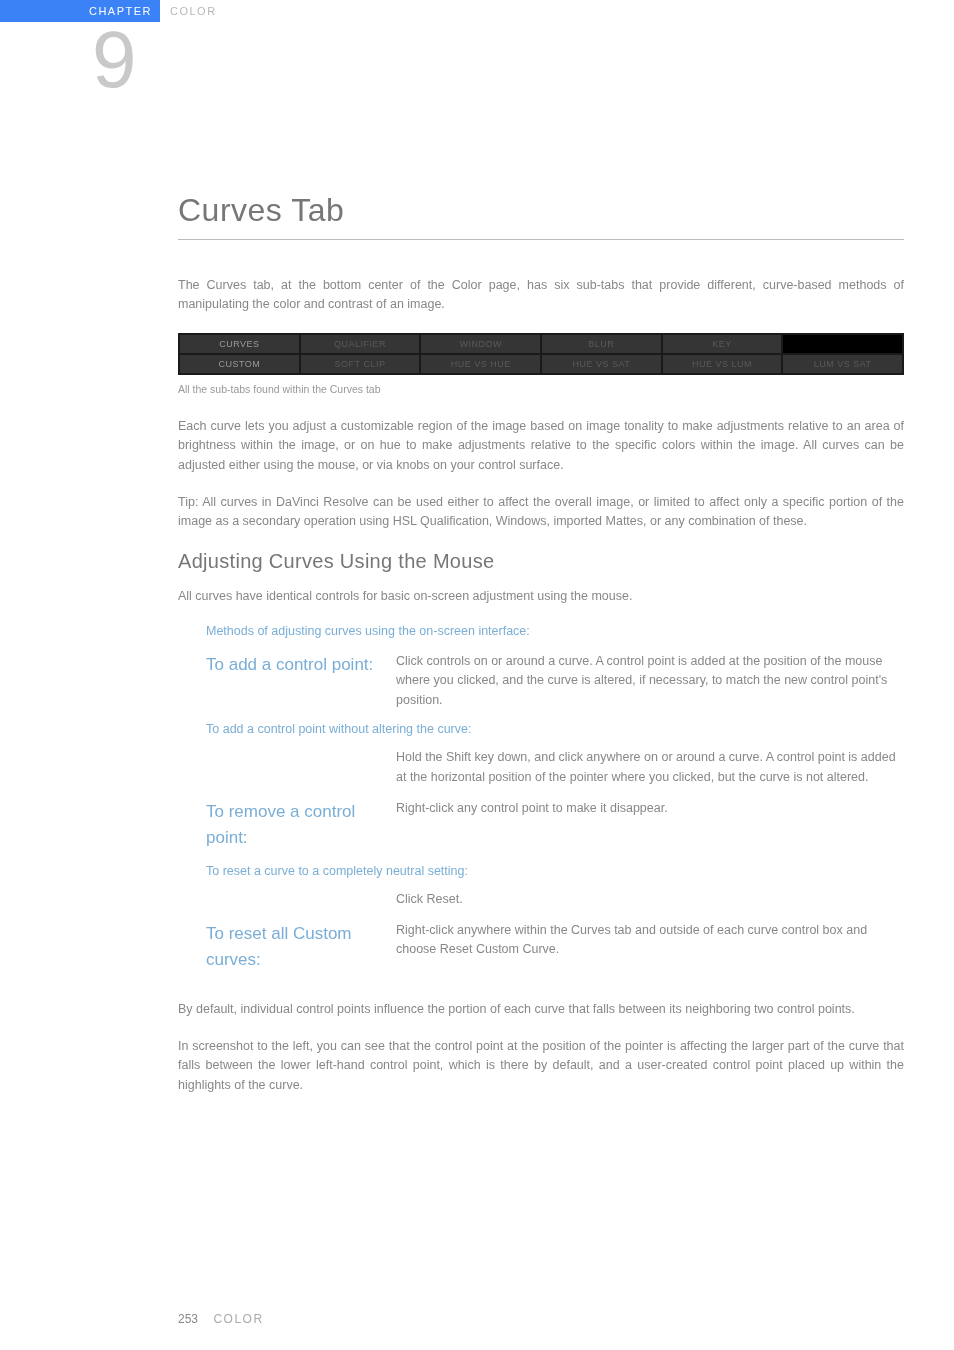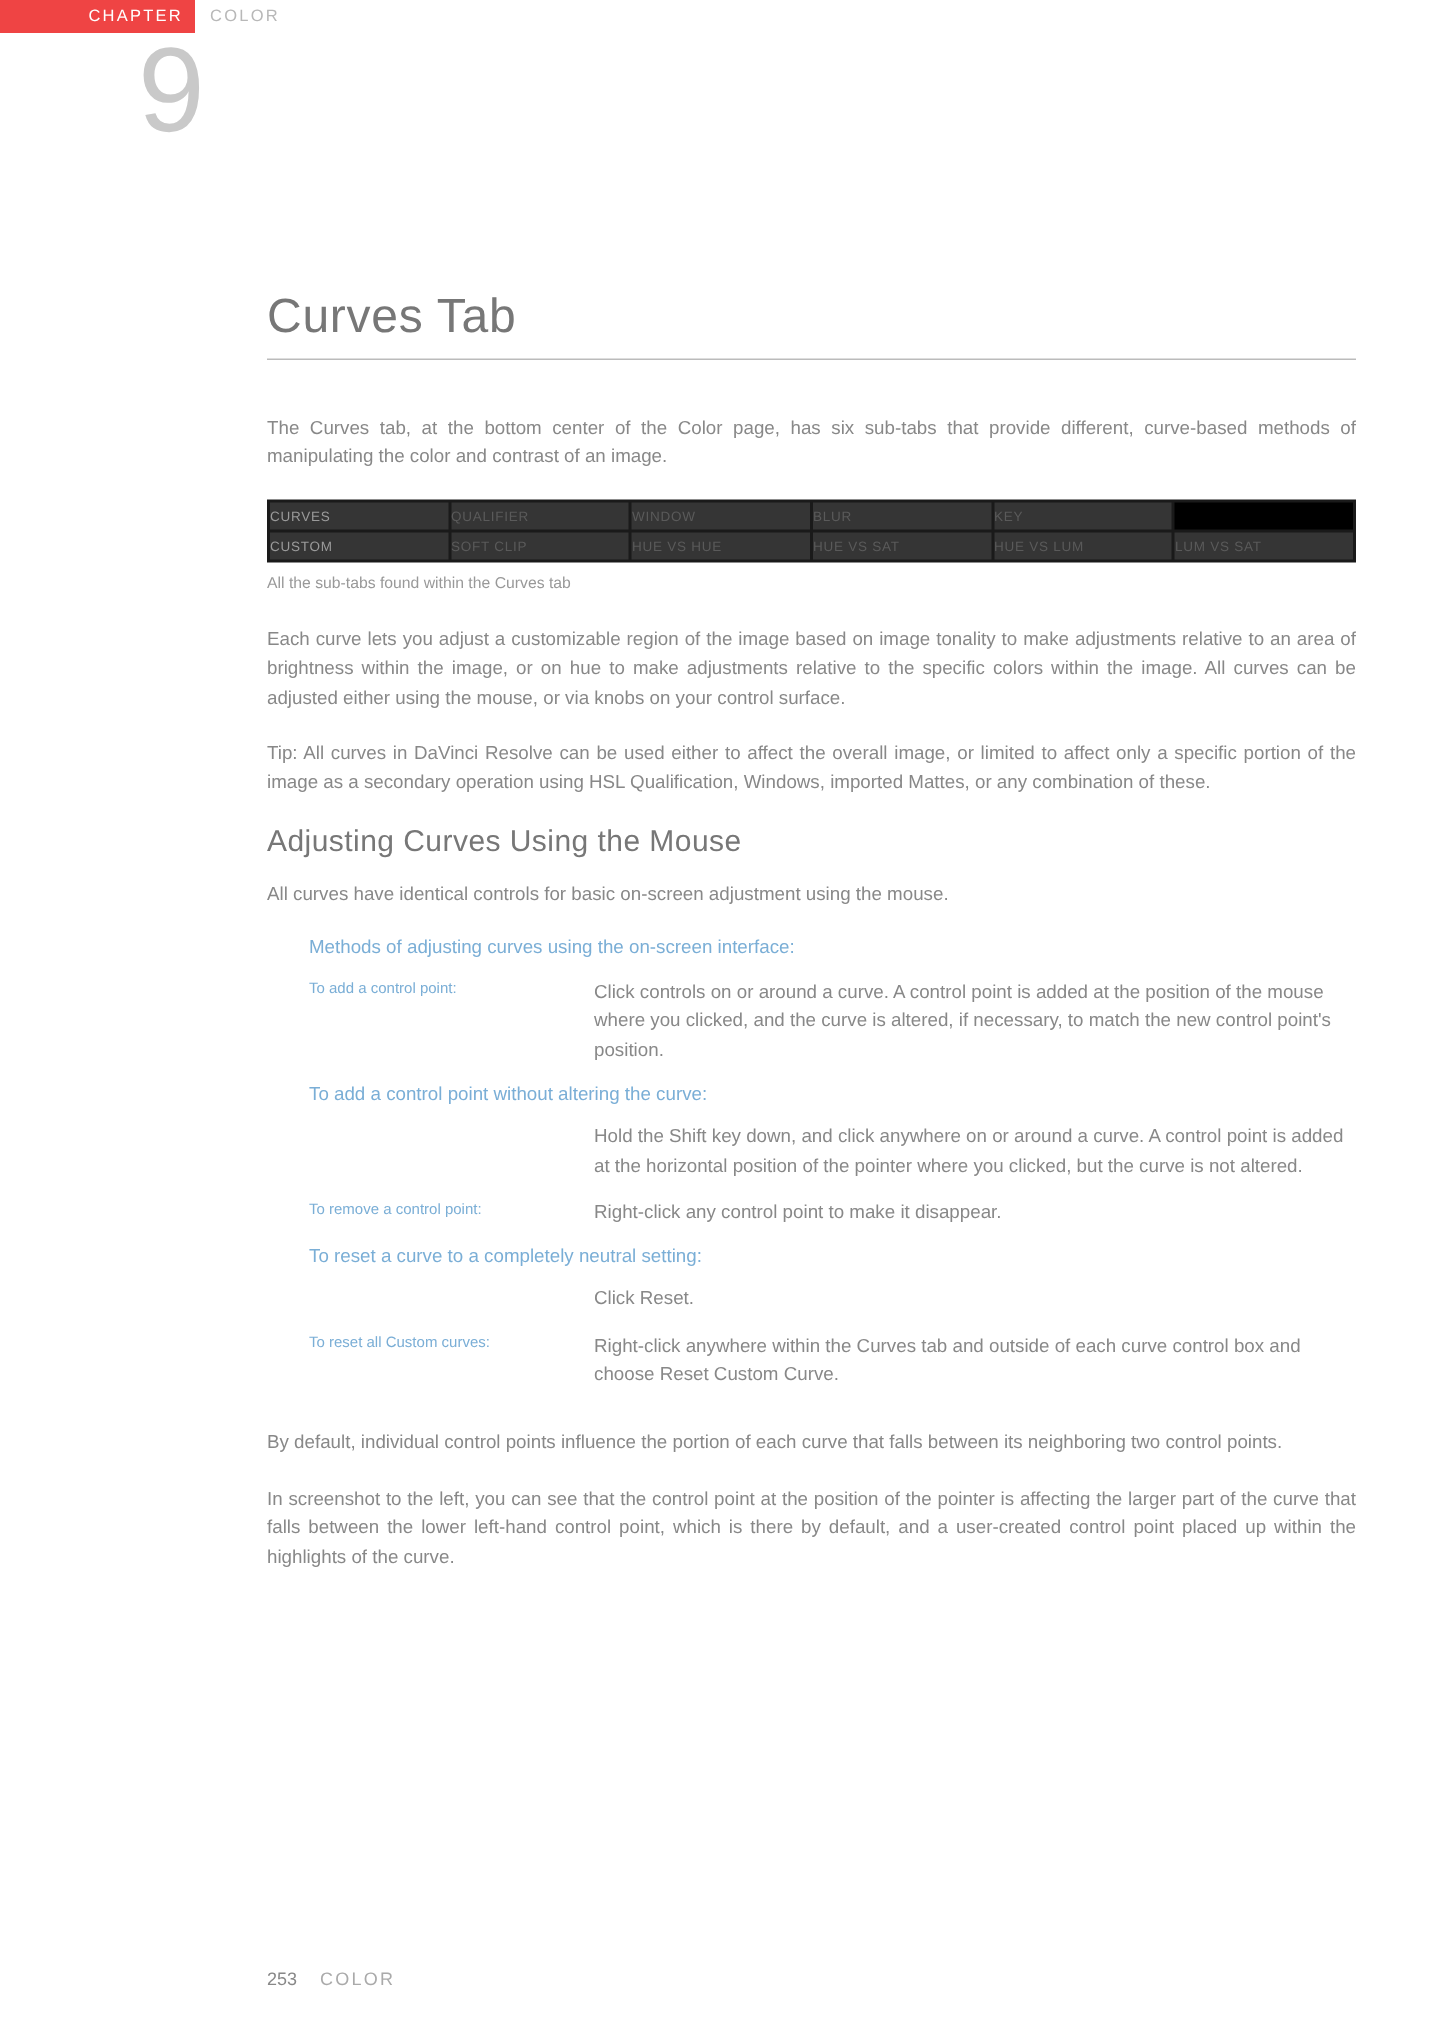--- a/index.html
+++ b/index.html
@@ -11,22 +11,22 @@
     height: 1350px;
     position: relative;
     font-weight: 300;
   }
   .header-row {
     display: flex;
     align-items: stretch;
     height: 22px;
   }
   .header-bar {
-    width: 130px;
-    background: #ef4444;
+    width: 160px;
+    background: #3b82f6;
     color: #fff;
     text-align: right;
     padding-right: 8px;
     font-size: 11px;
     letter-spacing: 1.5px;
     line-height: 22px;
   }
   .header-label {
     margin-left: 10px;
     color: #b8b8b8;
@@ -72,20 +72,21 @@
     display: flex;
     gap: 2px;
     margin-bottom: 2px;
   }
   .tab-row:last-child { margin-bottom: 0; }
   .tab {
     flex: 1;
     background: #353535;
     color: #9a9a9a;
     font-size: 9px;
+    text-align: center;
     padding: 4px 0;
     letter-spacing: 0.5px;
     position: relative;
   }
   .tab.dim { color: #5a5a5a; }
   .tab.empty { background: #000; }
   .tab::before, .tab::after {
     content: "";
     position: absolute;
     top: 0;
@@ -113,21 +114,21 @@
     font-size: 12.5px;
     margin-bottom: 14px;
   }
   .method-row {
     display: flex;
     margin-bottom: 12px;
   }
   .method-term {
     width: 190px;
     color: #7aaed6;
-    font-size: 10px;
+    font-size: 17px;
     flex-shrink: 0;
     line-height: 1.55;
   }
   .method-desc {
     font-size: 12.5px;
     color: #888;
     line-height: 1.55;
     flex: 1;
   }
   .method-full {

